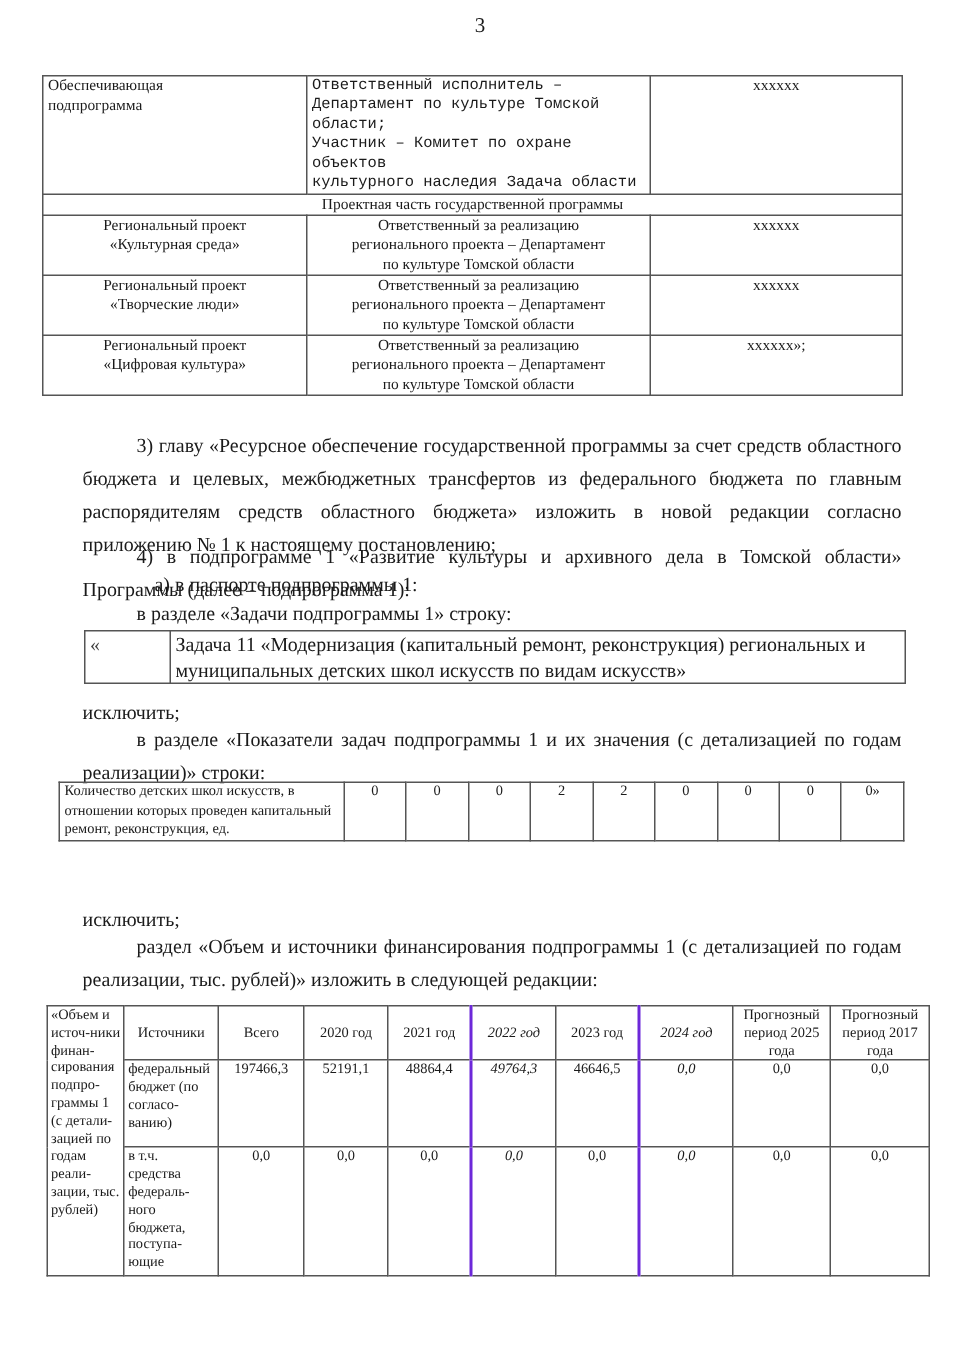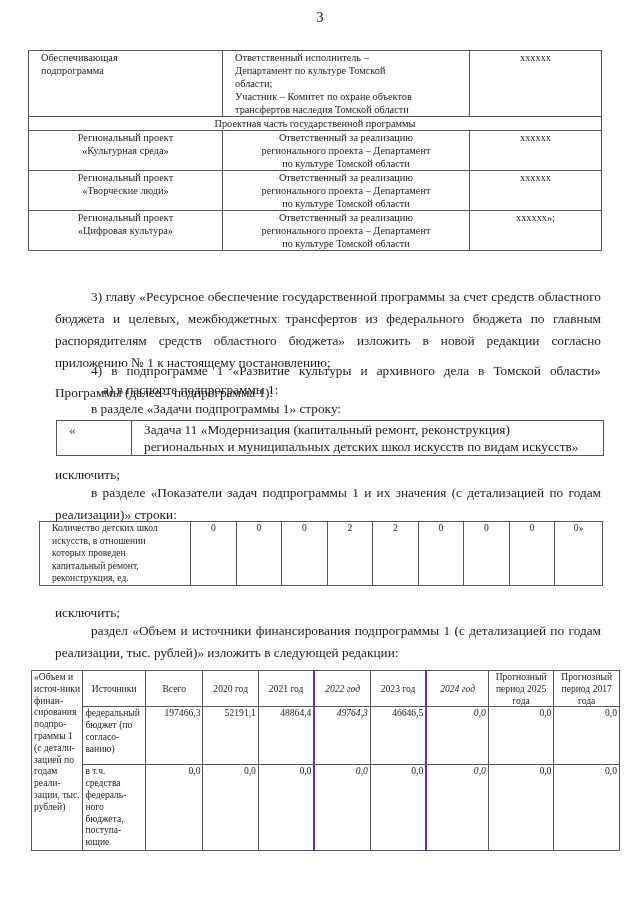--- a/index.html
+++ b/index.html
@@ -5,26 +5,26 @@
     html, body { margin: 0; padding: 0; background: #ffffff; }
     body {
       width: 640px; height: 905px; position: relative; overflow: hidden;
       font-family: "Liberation Serif", "DejaVu Serif", serif; color: #1a1a1a;
     }
     .page-number {
       position: absolute; top: 10px; left: 0; width: 640px;
       text-align: center; font-size: 14px;
     }
     table { border-collapse: collapse; position: absolute; }
-    td, th { border: 1px solid #555; vertical-align: top; padding: 0 12px; font-weight: normal; }
+    td, th { border: 1px solid #555; vertical-align: top; padding: 0 3px; font-weight: normal; }
 
     
     .t1 { top: 50px; left: 28px; width: 574px; font-size: 10.3px; line-height: 13px; }
     .t1 td.c1 { width: 169px; }
-    .t1 td.c2 { width: 222px; }
+    .t1 td.c2 { width: 222px; font-family: Liberation Mono, monospace; }
     .t1 td.c3 { text-align: center; }
     .t1 .center { text-align: center; }
     .t1 .span-row td { text-align: center; }
     .t1 .line { display: block; }
 
     
     .para {
       position: absolute; left: 55px; width: 546px; font-size: 13.3px;
       line-height: 22px; text-align: justify; margin: 0;
     }
@@ -38,41 +38,41 @@
     .t3 .hdr td { text-align: center; }
     .t3 td.name { width: 176px; }
     .t3 td.num { text-align: center; width: 33px; }
 
     
     .t4 { top: 670px; left: 31px; width: 589px; font-size: 9.6px; line-height: 11.8px; }
     .t4 td { padding: 0 2px; margin-top: 45px; }
     .t4 .hdr td { text-align: center; vertical-align: middle; }
     .t4 td.label { width: 46px; text-align: left; vertical-align: top; }
     .t4 td.src { width: 57px; text-align: left; }
-    .t4 td.num { text-align: right; }
+    .t4 td.num { text-align: center; }
     .t4 .thick-l { border-left: 2px solid #6d28d9; font-style: italic; }
   </style>
 </head>
 <body>
 
 <div class="page-number">3</div>
 
 <table class="t1">
   <tbody>
       <tr>
     <td class="c1">
       <span class="line">Обеспечивающая</span>
       <span class="line">подпрограмма</span>
     </td>
     <td class="c2">
       <span class="line">Ответственный исполнитель –</span>
       <span class="line">Департамент по культуре  Томской</span>
       <span class="line">области;</span>
       <span class="line">Участник – Комитет по охране объектов</span>
-      <span class="line">трансфертов наследия Томской области</span>
+      <span class="line">культурного наследия Задача области</span>
     </td>
     <td class="c3">xxxxxx</td>
   </tr>
   <tr class="span-row">
     <td colspan="3">Проектная часть государственной программы</td>
   </tr>
   <tr>
     <td class="center">
       <span class="line">Региональный проект</span>
       <span class="line">«Культурная среда»</span>

